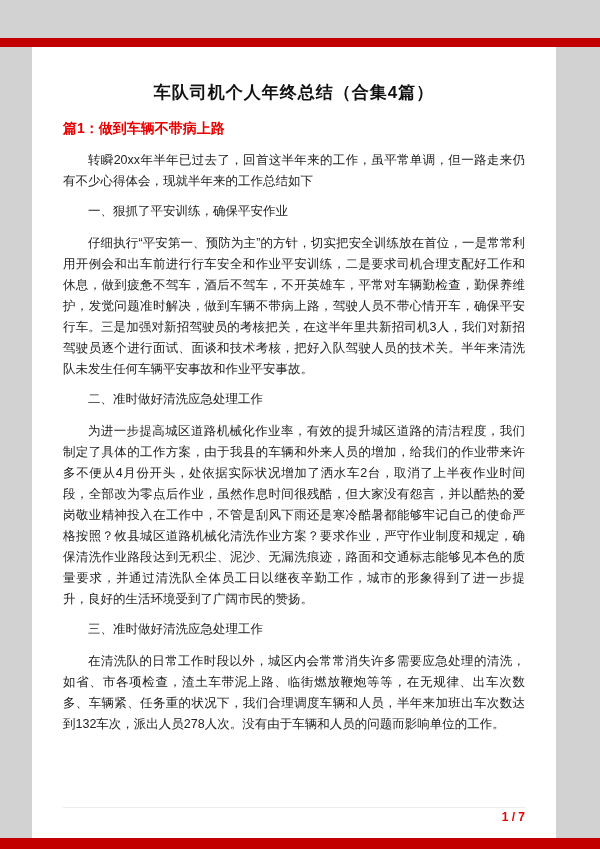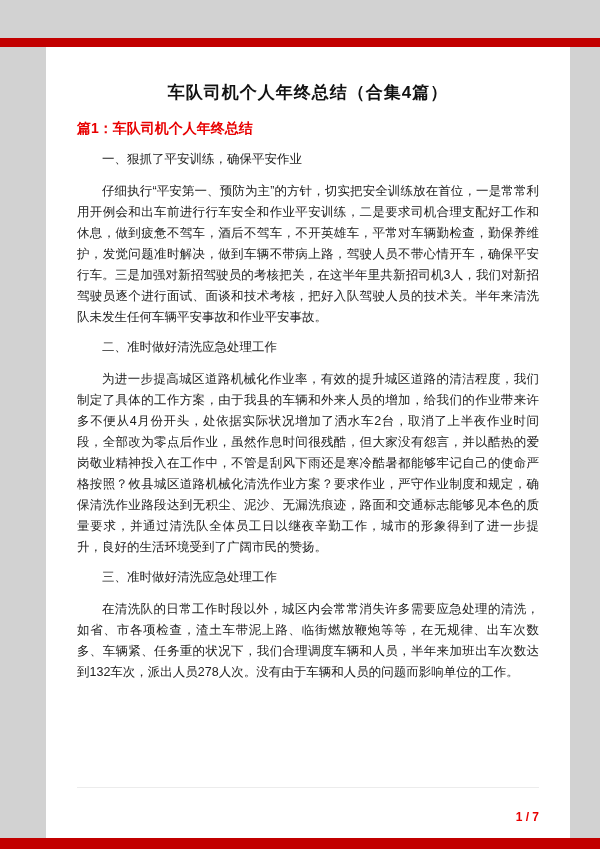--- a/index.html
+++ b/index.html
@@ -21,21 +21,21 @@
   .accent-bar {
     position: absolute;
     left: 0;
     width: 600px;
     background: var(--bar-color, #c20000);
   }
   .accent-bar.top { top: 38px; height: 9px; }
   .accent-bar.bottom { bottom: 0; height: 11px; }
   .page {
     position: absolute;
-    left: 46px;
+    left: 32px;
     top: 47px;
     width: 524px;
     height: 791px;
     background: var(--page-bg, #ffffff);
     box-sizing: border-box;
     padding: 28px 31px 0 31px;
   }
   .doc-title {
     margin: 6px 0 16px 0;
     text-align: center;
@@ -65,39 +65,40 @@
   .block.heading {
     color: var(--body-color, #1a1a1a);
     font-family: Liberation Mono, monospace;
   }
   .footer {
     position: absolute;
     left: 31px;
     right: 31px;
     bottom: 14px;
     border-top: 1px solid #ececec;
-    padding-top: 22px;
+    padding-top: 2px;
     text-align: right;
     font-size: 12px;
     font-weight: bold;
     color: var(--accent-red, #e80000);
   }
 </style>
 </head>
 <body>
 
 <div class="canvas">
   <div class="accent-bar top"></div>
 
   <div class="page">
     <h1 class="doc-title">车队司机个人年终总结（合集4篇）</h1>
 
-    <h2 class="section-label">篇1：车队司机个人年终总结</h2>
+    <h2 class="section-label">篇1：做到车辆不带病上路</h2>
 
     <div class="blocks">
+        <p class="block para">转瞬20xx年半年已过去了，回首这半年来的工作，虽平常单调，但一路走来仍有不少心得体会，现就半年来的工作总结如下</p>
         <p class="block heading">一、狠抓了平安训练，确保平安作业</p>
         <p class="block para">仔细执行“平安第一、预防为主”的方针，切实把安全训练放在首位，一是常常利用开例会和出车前进行行车安全和作业平安训练，二是要求司机合理支配好工作和休息，做到疲惫不驾车，酒后不驾车，不开英雄车，平常对车辆勤检查，勤保养维护，发觉问题准时解决，做到车辆不带病上路，驾驶人员不带心情开车，确保平安行车。三是加强对新招驾驶员的考核把关，在这半年里共新招司机3人，我们对新招驾驶员逐个进行面试、面谈和技术考核，把好入队驾驶人员的技术关。半年来清洗队未发生任何车辆平安事故和作业平安事故。</p>
         <p class="block heading">二、准时做好清洗应急处理工作</p>
         <p class="block para">为进一步提高城区道路机械化作业率，有效的提升城区道路的清洁程度，我们制定了具体的工作方案，由于我县的车辆和外来人员的增加，给我们的作业带来许多不便从4月份开头，处依据实际状况增加了洒水车2台，取消了上半夜作业时间段，全部改为零点后作业，虽然作息时间很残酷，但大家没有怨言，并以酷热的爱岗敬业精神投入在工作中，不管是刮风下雨还是寒冷酷暑都能够牢记自己的使命严格按照？攸县城区道路机械化清洗作业方案？要求作业，严守作业制度和规定，确保清洗作业路段达到无积尘、泥沙、无漏洗痕迹，路面和交通标志能够见本色的质量要求，并通过清洗队全体员工日以继夜辛勤工作，城市的形象得到了进一步提升，良好的生活环境受到了广阔市民的赞扬。</p>
         <p class="block heading">三、准时做好清洗应急处理工作</p>
         <p class="block para">在清洗队的日常工作时段以外，城区内会常常消失许多需要应急处理的清洗，如省、市各项检查，渣土车带泥上路、临街燃放鞭炮等等，在无规律、出车次数多、车辆紧、任务重的状况下，我们合理调度车辆和人员，半年来加班出车次数达到132车次，派出人员278人次。没有由于车辆和人员的问题而影响单位的工作。</p>
       </div>
 
     <div class="footer">
       <span>1 / 7</span>

